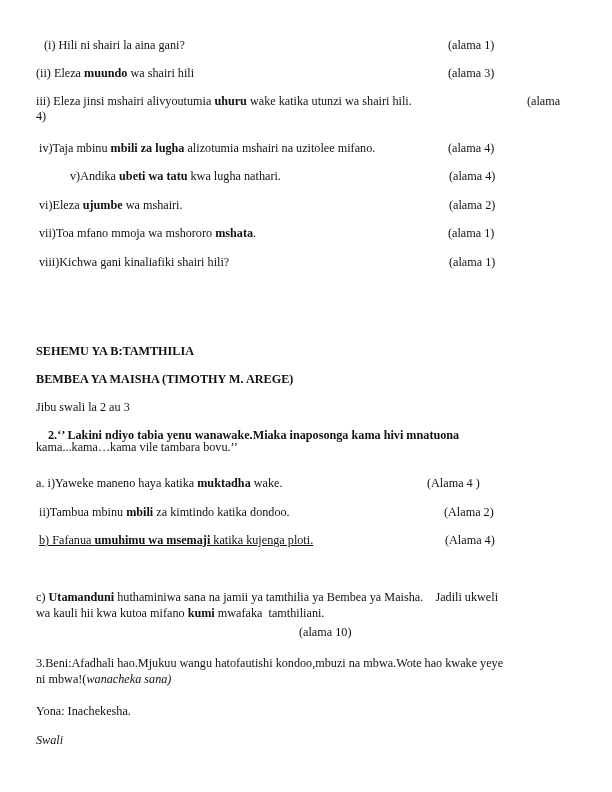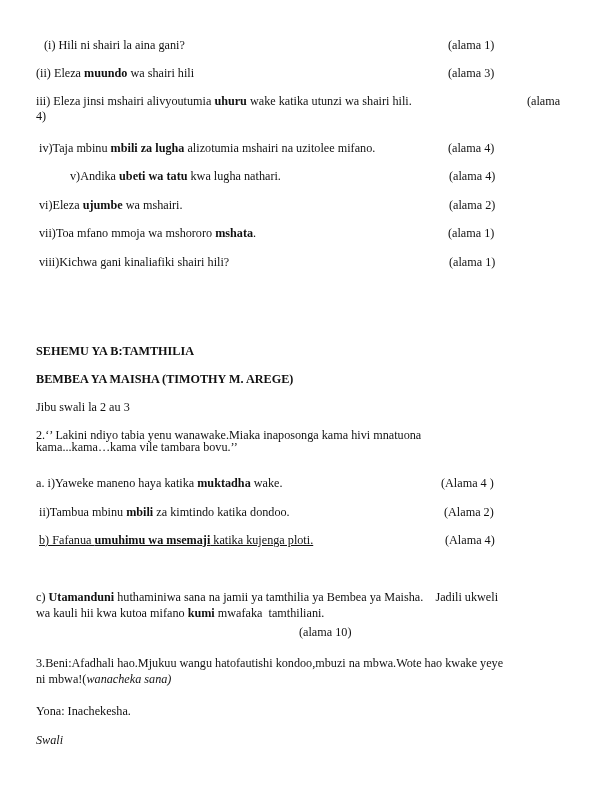--- a/index.html
+++ b/index.html
@@ -53,27 +53,27 @@
 
 <div class="line" style="left:39px;top:255px;">
   <span>viii)Kichwa gani kinaliafiki shairi hili?</span>
 </div>
 <div class="mark" style="left:449px;top:255px;">(alama 1)</div>
 
 <div class="line" style="left:36px;top:344px;font-weight:bold;">SEHEMU YA B:TAMTHILIA</div>
 <div class="line" style="left:36px;top:372px;font-weight:bold;">BEMBEA YA MAISHA (TIMOTHY M. AREGE)</div>
 <div class="line" style="left:36px;top:400px;">Jibu swali la 2 au 3</div>
 
-<div class="line" style="left:36px;top:428px;">2.‘’ Lakini ndiyo tabia yenu wanawake.Miaka inaposonga kama hivi mnatuona</div>
+<div class="line" style="left:48px;top:428px;font-weight:bold;">2.‘’ Lakini ndiyo tabia yenu wanawake.Miaka inaposonga kama hivi mnatuona</div>
 <div class="line" style="left:36px;top:440px;">kama...kama…kama vile tambara bovu.’’</div>
 
 <div class="line" style="left:36px;top:476px;">
   <span>a. i)Yaweke maneno haya katika </span><b>muktadha</b><span> wake.</span>
 </div>
-<div class="mark" style="left:441px;top:476px;">(Alama 4 )</div>
+<div class="mark" style="left:427px;top:476px;">(Alama 4 )</div>
 
 <div class="line" style="left:39px;top:505px;">
   <span>ii)Tambua mbinu </span><b>mbili</b><span> za kimtindo katika dondoo.</span>
 </div>
 <div class="mark" style="left:444px;top:505px;">(Alama 2)</div>
 
 <div class="line" style="left:39px;top:533px;text-decoration:underline;">
   <span>b) Fafanua </span><b>umuhimu wa msemaji</b><span> katika kujenga ploti.</span>
 </div>
 <div class="mark" style="left:445px;top:533px;">(Alama 4)</div>

